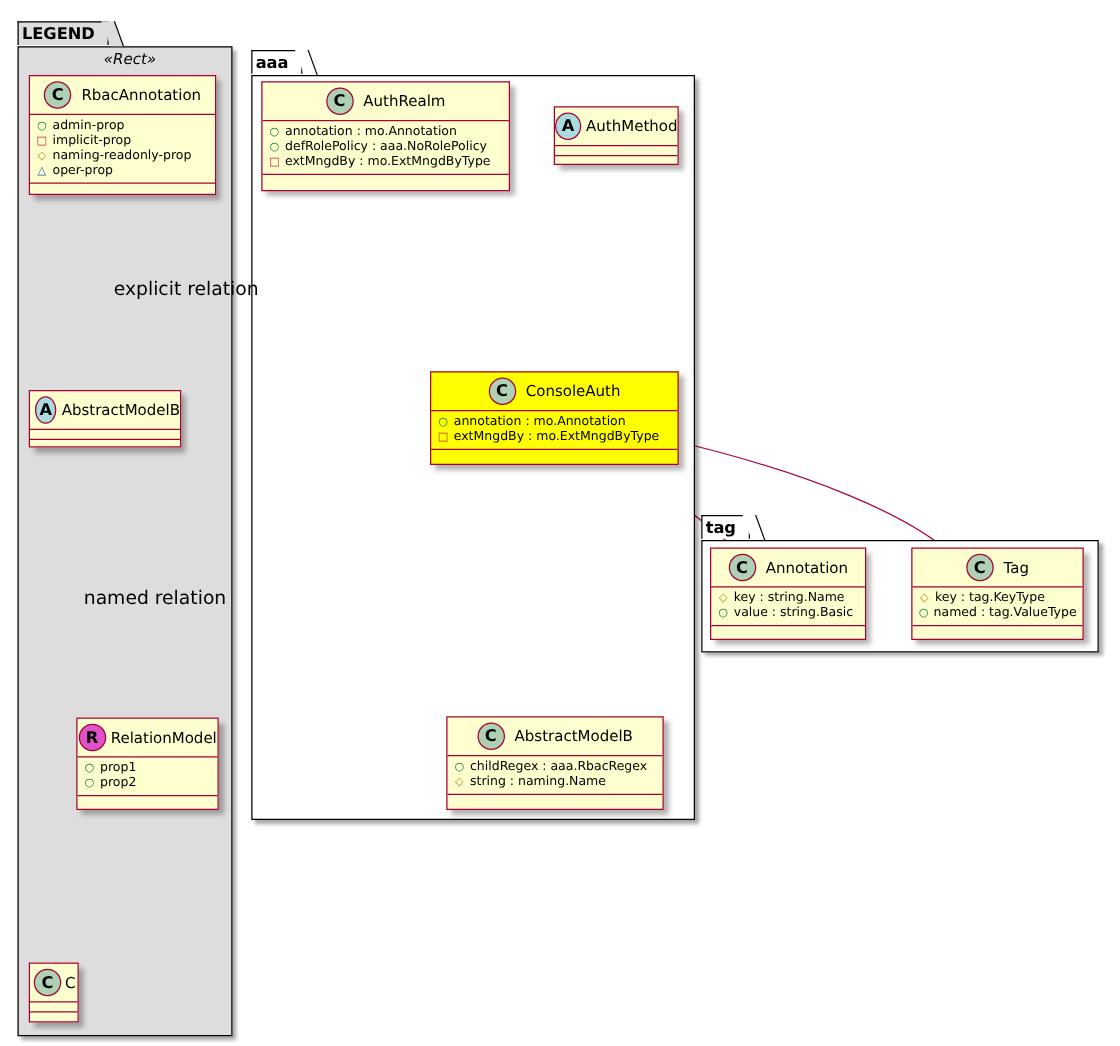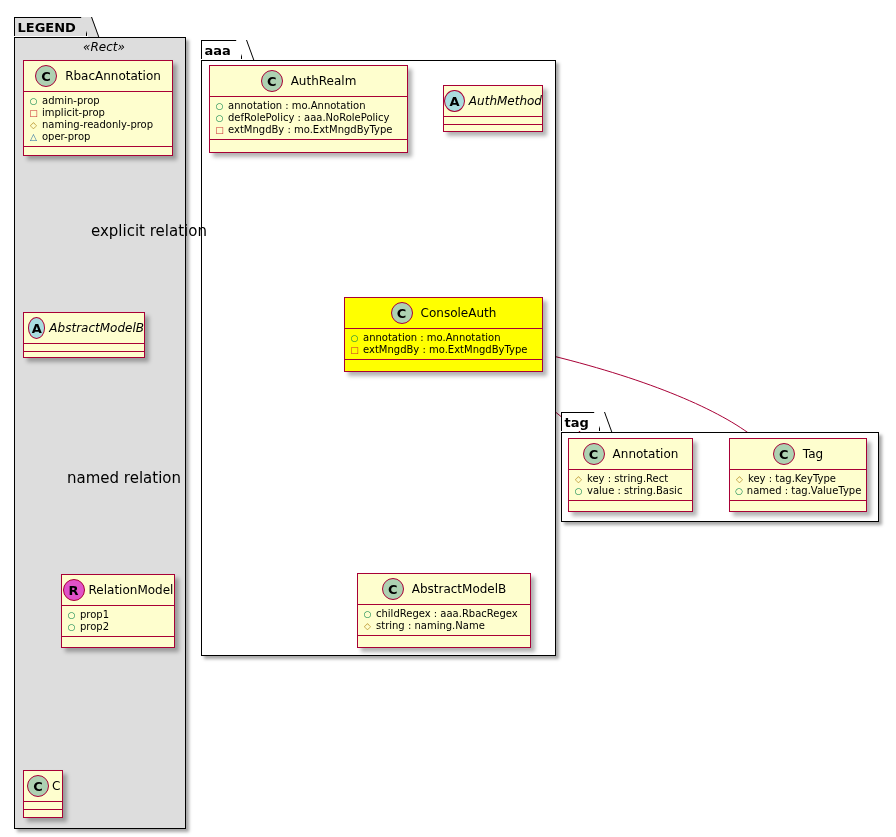--- a/index.html
+++ b/index.html
@@ -8,21 +8,21 @@
   #canvas { position:absolute; left:0; top:0; width:896px; height:837px; }
   .pkg { position:absolute; border:1.5px solid #000; box-shadow:3px 3px 3px rgba(0,0,0,0.35); }
   .pkg-tab { position:absolute; border:1.5px solid #000; border-bottom:none; background:inherit;
              font-weight:bold; font-size:13px; padding:1px 10px 0 3px; line-height:17px; }
   .pkg-tab::after { content:""; position:absolute; right:-6px; top:-1px; width:10px; height:20px;
                     background:inherit; border-right:1.5px solid #000; transform:skewX(20deg); transform-origin:top left; }
   .cls { position:absolute; background:#fefece; border:1.5px solid #a80036;
          box-shadow:4px 4px 4px rgba(0,0,0,0.3); box-sizing:border-box; }
   .cls.hl { background:#ffff00; }
   .cls-head { display:flex; align-items:center; justify-content:center; height:30px; font-size:12px; }
-  .cls-head.abstract .cls-name { font-style:italic; }
+  .cls-head.abstract .cls-name { }
   .badge { width:20px; height:20px; border-radius:50%; border:1px solid #a80036; display:inline-flex;
            align-items:center; justify-content:center; font-weight:bold; font-size:13px; margin-right:8px;
            font-family:"DejaVu Sans", sans-serif; }
   .badge.c { background:#add1b2; }
   .badge.a { background:#a9dcdf; }
   .badge.r { background:#e052c8; }
   .sect { border-top:1.5px solid #a80036; padding:3px 5px; font-size:10px; line-height:12px; min-height:5px; }
   .sect.empty { min-height:6px; padding:0; }
   .attr { display:flex; align-items:center; white-space:nowrap; }
   .vis { display:inline-block; width:9px; text-align:center; margin-right:4px; font-size:9px; }
@@ -210,21 +210,21 @@
   </div>
 
   <div class="cls" style="left:568px; top:438px; width:125px; height:74px;">
     <div class="cls-head">
       <span class="badge c">C</span>
       <span class="cls-name">Annotation</span>
     </div>
     <div class="sect">
       <div class="attr">
           <span class="vis prot">◇</span>
-          <span>key : string.Rect</span>
+          <span>key : string.Name</span>
         </div>
       <div class="attr">
           <span class="vis pub">○</span>
           <span>value : string.Basic</span>
         </div>
     </div>
     <div class="sect empty"></div>
   </div>
 
   <div class="cls" style="left:729px; top:438px; width:138px; height:74px;">

